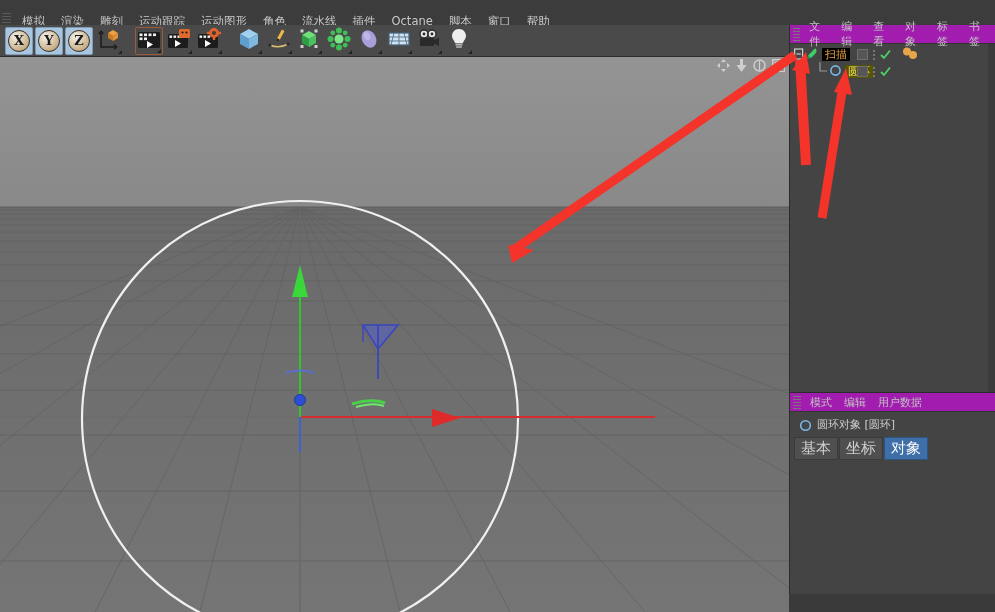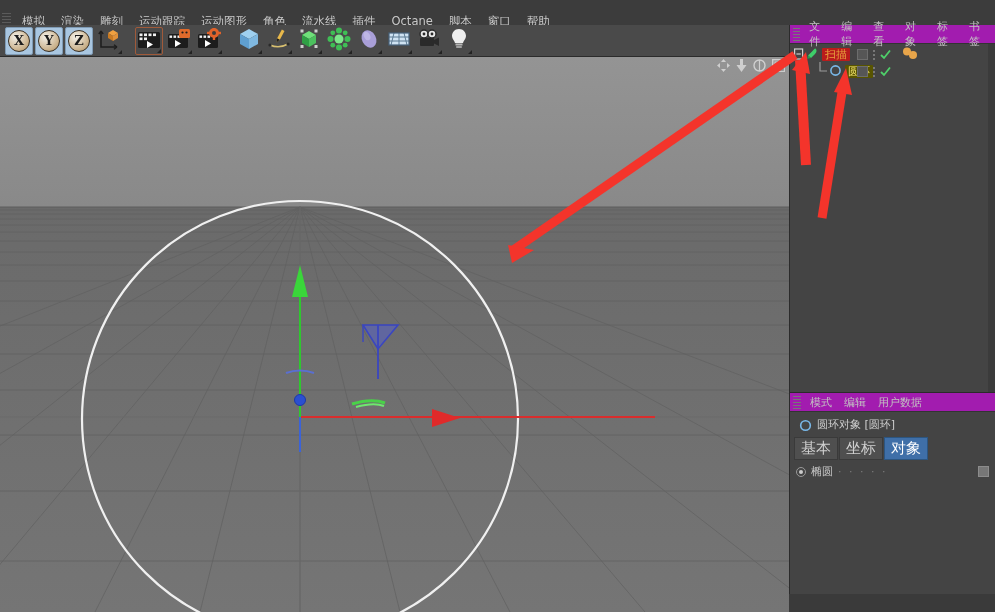--- a/index.html
+++ b/index.html
@@ -78,21 +78,21 @@
     background-image: repeating-linear-gradient(to bottom, #777 0 1px, transparent 1px 3px);
   }
   .pm-item { color: #c2c2c2; font-size: 11px; padding: 1px 6px; cursor: default; }
 
   .obj-rows { position: relative; padding-top: 2px; }
   .obj-row { position: relative; display: flex; align-items: center; height: 17px; }
   .obj-name {
     font-size: 11px; padding: 0 3px; line-height: 13px; white-space: nowrap;
     border-radius: 1px;
   }
-  .obj-name.sel { background: #b91c1c; color: #e8a33d; }
+  .obj-name.sel { background: #000000; color: #e8a33d; }
   .obj-name.hl  { background: #585400; color: #f2e36a; }
 
   .obj-cols {
     position: absolute; left: 855px; top: 46px; width: 140px;
   }
   .tagrow { display: flex; align-items: center; height: 17px; gap: 5px; padding-left: 2px; }
   .vis-box { width: 11px; height: 11px; background: #565656; border: 1px solid #6d6d6d; }
   .dots { display: flex; flex-direction: column; gap: 2px; }
   .dot2 { width: 2px; height: 2px; background: #8a8a8a; border-radius: 50%; }
 
@@ -558,28 +558,20 @@
       <span>圆环对象 [圆环]</span>
     </div>
 
     <div class="attr-tabs">
       <div class="attr-tab">基本</div>
       <div class="attr-tab">坐标</div>
       <div class="attr-tab active">对象</div>
     </div>
 
 
-    <div class="prop-row">
-      <span class="radio-o">
-          <i></i>
-        </span>
-      <span class="prop-label">椭圆</span>
-      <span class="dotfill">· · · · ·</span>
-      <span class="chk-sq"></span>
-    </div>
 
   </div>
 
   <svg width="995" height="612" viewBox="0 0 995 612" style="position:absolute;left:0;top:0;pointer-events:none">
 
     <g>
       <path d="M512 251 L795 55" stroke="#f4342b" stroke-width="9" stroke-linecap="butt" fill="none"></path>
       <polygon points="508,245 512,263 534,250" fill="#f4342b"></polygon>
     </g>
 

